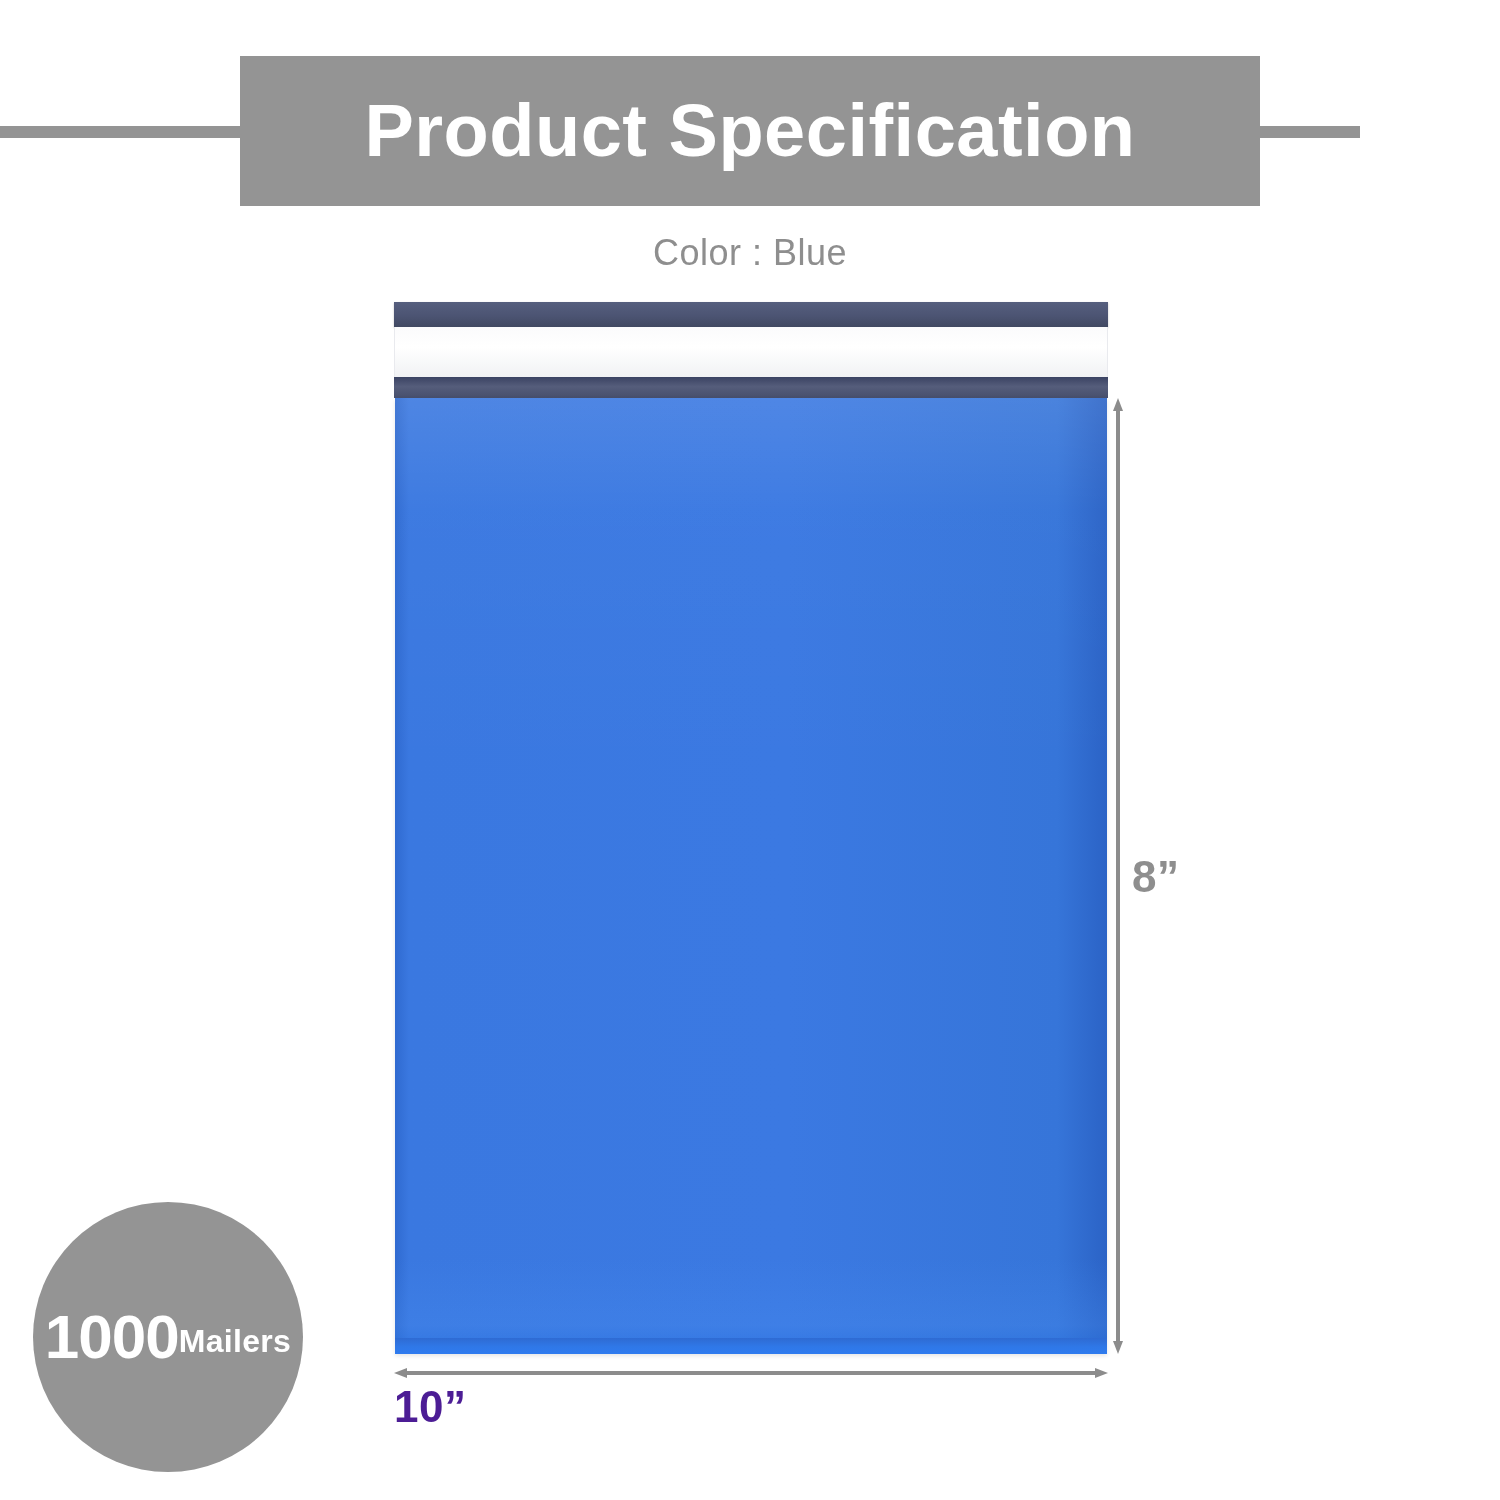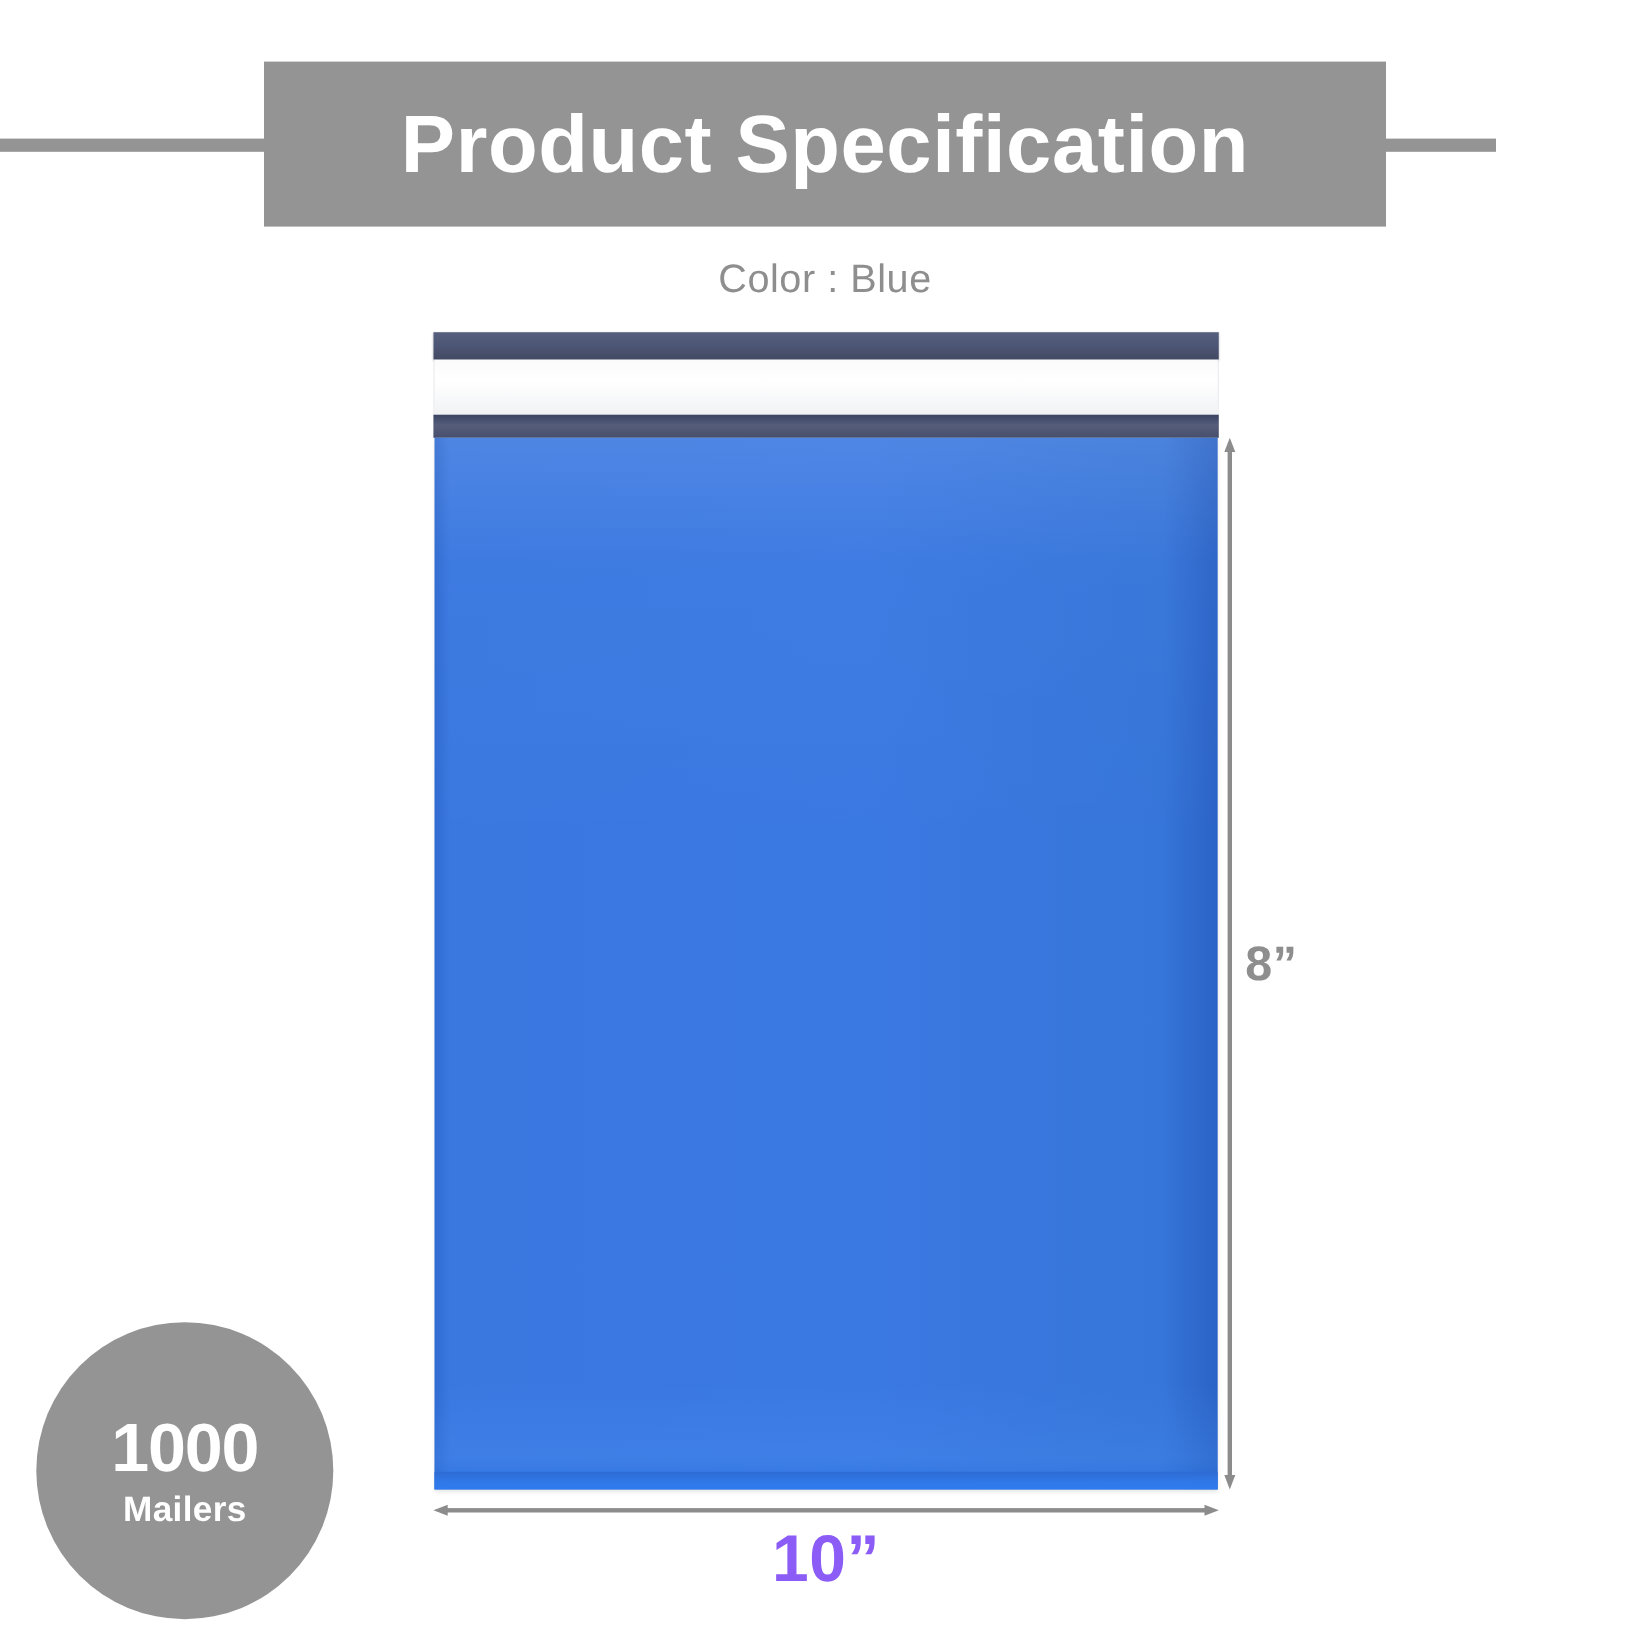--- a/index.html
+++ b/index.html
@@ -208,38 +208,37 @@
     width: 0; height: 0;
     border-top: 5px solid transparent;
     border-bottom: 5px solid transparent;
     border-left: 13px solid #8c8c8c;
   }
   .dim-h-label {
     position: absolute;
     left: 394px;
     top: 1382px;
     width: 714px;
-    text-align: center;
-    color: #8b5cf6;
-    font-size: 60px;
+    color: #4c1d95;
+    font-size: 44px;
     font-weight: bold;
     letter-spacing: 0.5px;
   }
 
   
   .qty-badge {
     position: absolute;
     left: 33px;
     top: 1202px;
     width: 270px;
     height: 270px;
     border-radius: 50%;
     background: #949494;
     display: flex;
-    flex-direction: column;
+    flex-direction: row;
     align-items: center;
     justify-content: center;
   }
   .qty-number {
     color: #ffffff;
     font-size: 62px;
     font-weight: bold;
     line-height: 1;
     letter-spacing: -1px;
   }

